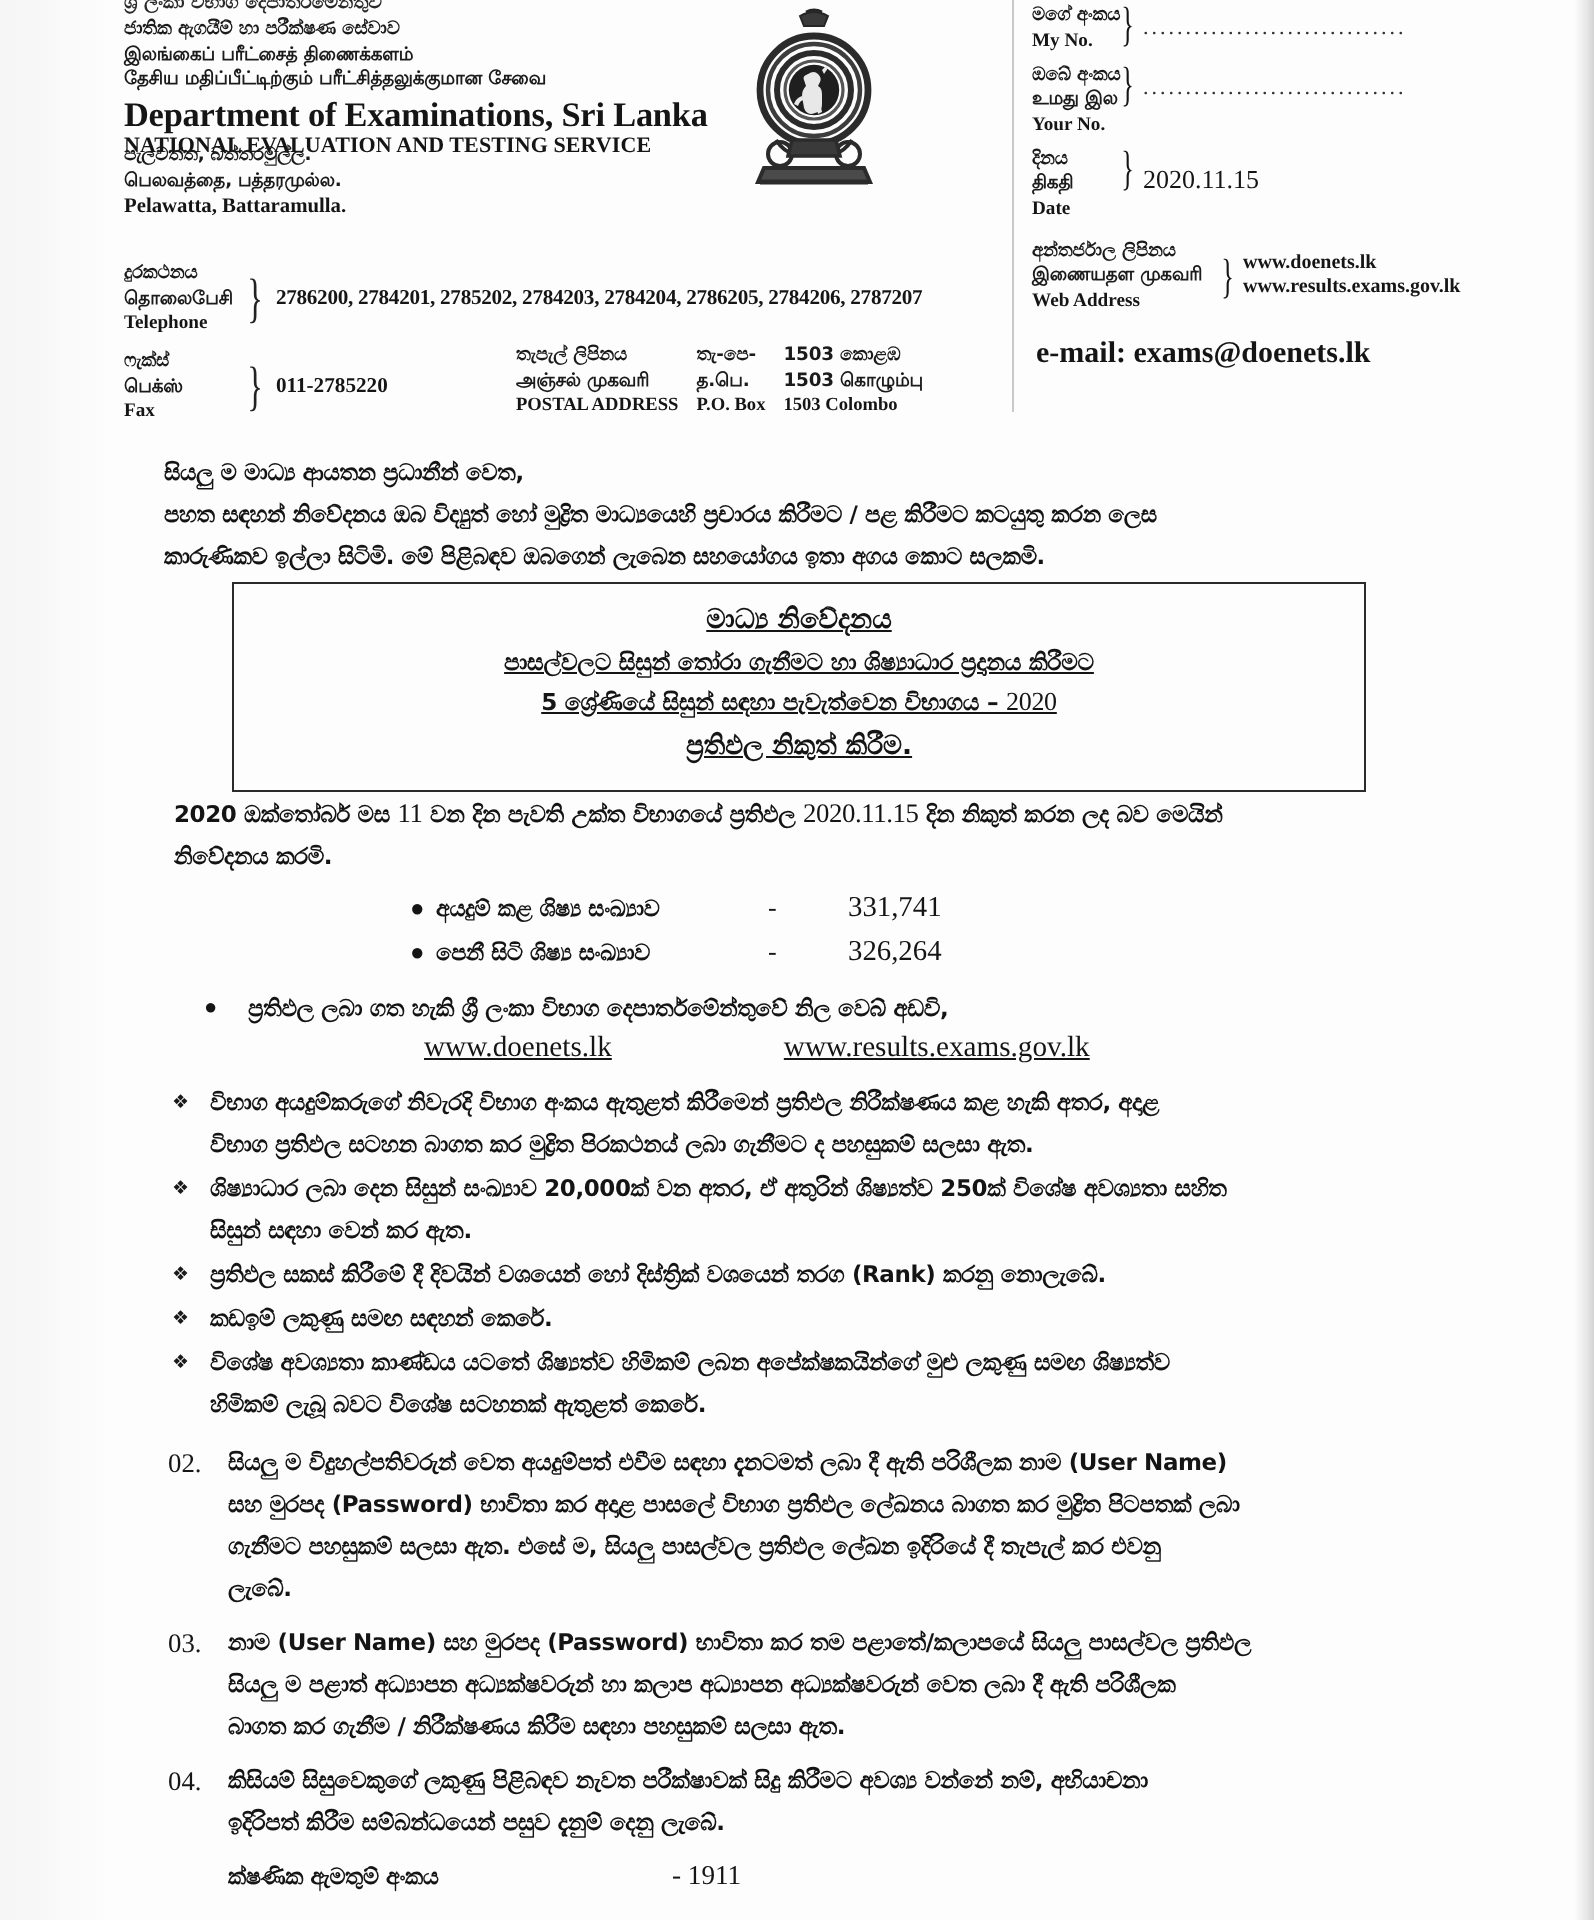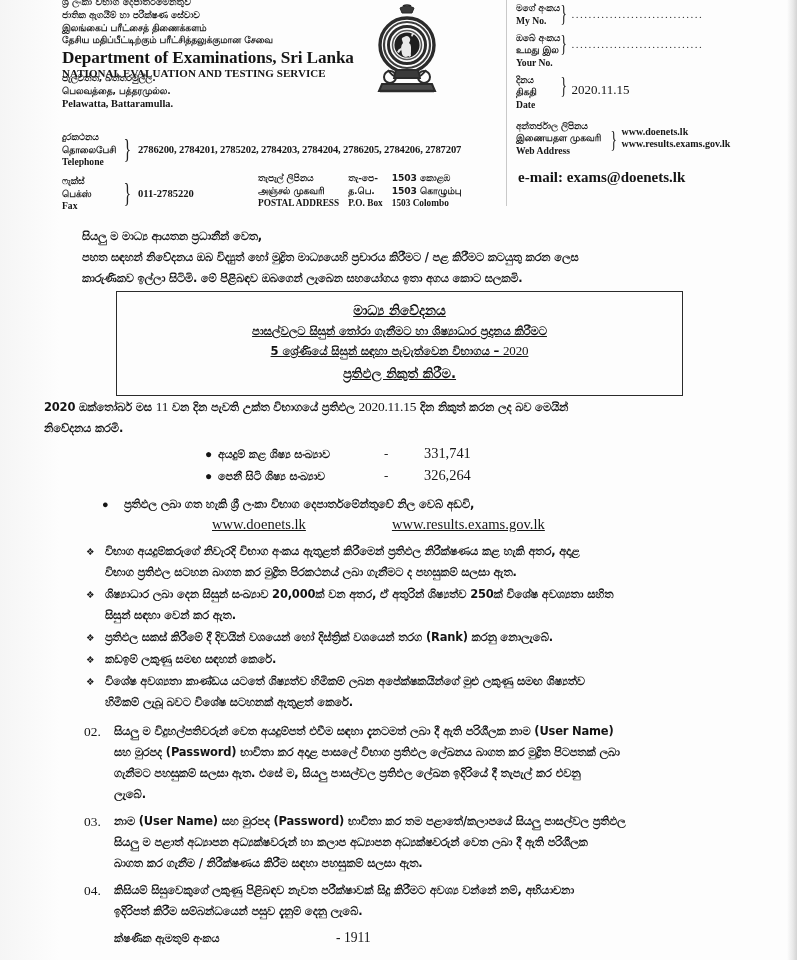--- a/index.html
+++ b/index.html
@@ -214,21 +214,21 @@
   .para {
     font-family: "DejaVu Sans", sans-serif;
     font-size: 11.5px;
     font-weight: 700;
     line-height: 21px;
     letter-spacing: -0.2px;
     color: #141414;
   }
   .serifnum { font-family: "Liberation Serif", serif; font-size: 13.4px; font-weight: 400; }
 
-  .intro { margin-left: 44px; width: 640px; }
+  .intro { margin-left: 87px; width: 640px; }
 
   .stats { margin-top: 4px; margin-left: 205px; }
   .stat-row { display: flex; align-items: baseline; line-height: 21px; }
   .stat-bullet {
     width: 13px;
     font-size: 12px;
     line-height: 21px;
     font-family: "Liberation Serif", serif;
   }
   .stat-label {

